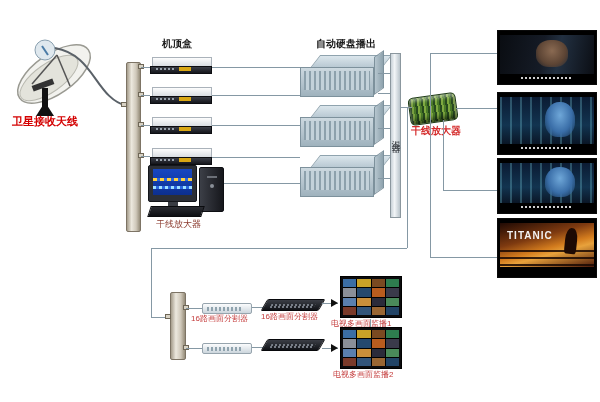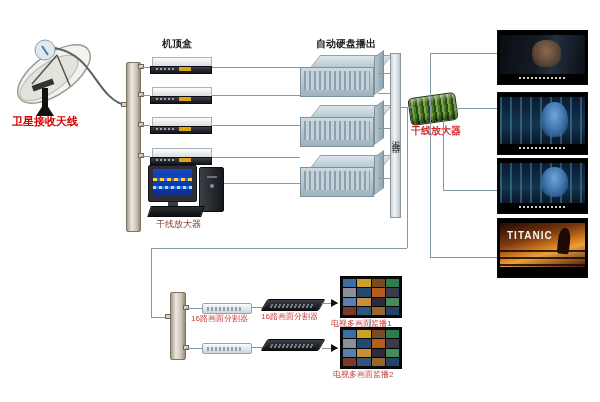--- a/index.html
+++ b/index.html
@@ -48,21 +48,21 @@
   .pc-screen { position:absolute; left:4px; top:3px; right:4px; bottom:6px; background:linear-gradient(180deg,#1747c2,#0c2f8f); overflow:hidden; }
   .pc-wave1 { position:absolute; left:0; top:35%; width:100%; height:3px; background:repeating-linear-gradient(90deg,#ffd23e 0 4px,#2a66e0 4px 7px); }
   .pc-wave2 { position:absolute; left:0; top:65%; width:100%; height:3px; background:repeating-linear-gradient(90deg,#9fe0ff 0 3px,#2a66e0 3px 6px); }
   .pc-stand { position:absolute; left:168px; top:202px; width:10px; height:5px; background:#3a3d44; }
   .pc-tower { position:absolute; left:199px; top:167px; width:25px; height:45px; background:linear-gradient(90deg,#3c3f47,#16171c); border:1px solid #0d0e12; border-radius:2px; }
   .pc-tower i { position:absolute; left:7px; top:8px; width:10px; height:2px; background:#6c7078; }
   .pc-tower b { position:absolute; left:10px; top:16px; width:4px; height:4px; border-radius:50%; background:#8a8f98; }
   .pc-kbd { position:absolute; left:149px; top:206px; width:54px; height:11px; background:linear-gradient(180deg,#2a2c32,#0e0f13); border:1px solid #0a0b0e; transform:skewX(-18deg); }
 
   
-  .screen { position:absolute; left:497px; width:91px; background:#000; border:1px solid #0a0a0a; }
+  .screen { position:absolute; left:497px; width:100px; background:#000; border:1px solid #0a0a0a; }
   .screen .content { position:absolute; left:2px; top:4px; right:2px; bottom:10px; }
   .screen .caption { position:absolute; left:2px; bottom:3px; right:2px; height:5px; background:#000; }
   .screen .caption i { position:absolute; left:22%; right:22%; top:1px; height:2px; background:repeating-linear-gradient(90deg,#cfcfcf 0 2px,transparent 2px 4px); }
   .face-man { background:linear-gradient(100deg,#0a0d12,#151b26 45%,#223041 62%,#0b0e14); }
   .face-man::after { content:""; position:absolute; left:38%; top:12%; width:34%; height:70%; border-radius:45% 45% 40% 40%; background:radial-gradient(ellipse at 50% 40%, #8a6a52, #5c4434 60%, rgba(20,20,25,0)); }
   .face-avatar { background:linear-gradient(180deg,#0b1b33,#123450 60%,#0a1626); }
   .face-avatar::before { content:""; position:absolute; inset:0; background:repeating-linear-gradient(90deg,rgba(130,220,235,.28) 0 2px,transparent 2px 10px); }
   .face-avatar::after { content:""; position:absolute; left:48%; top:10%; width:32%; height:75%; border-radius:48% 48% 42% 42%; background:radial-gradient(ellipse at 50% 38%, #6fa7d8, #3a6ea8 55%, rgba(10,20,40,0)); }
   .titanic { background:linear-gradient(165deg,#200a04,#7e3a10 35%,#d37c1e 55%,#e8a23c 65%,#49180a); }
   .titanic .rails { position:absolute; left:0; right:0; bottom:0; height:38%; background:repeating-linear-gradient(180deg,rgba(25,8,2,.85) 0 2px,transparent 2px 7px); }

